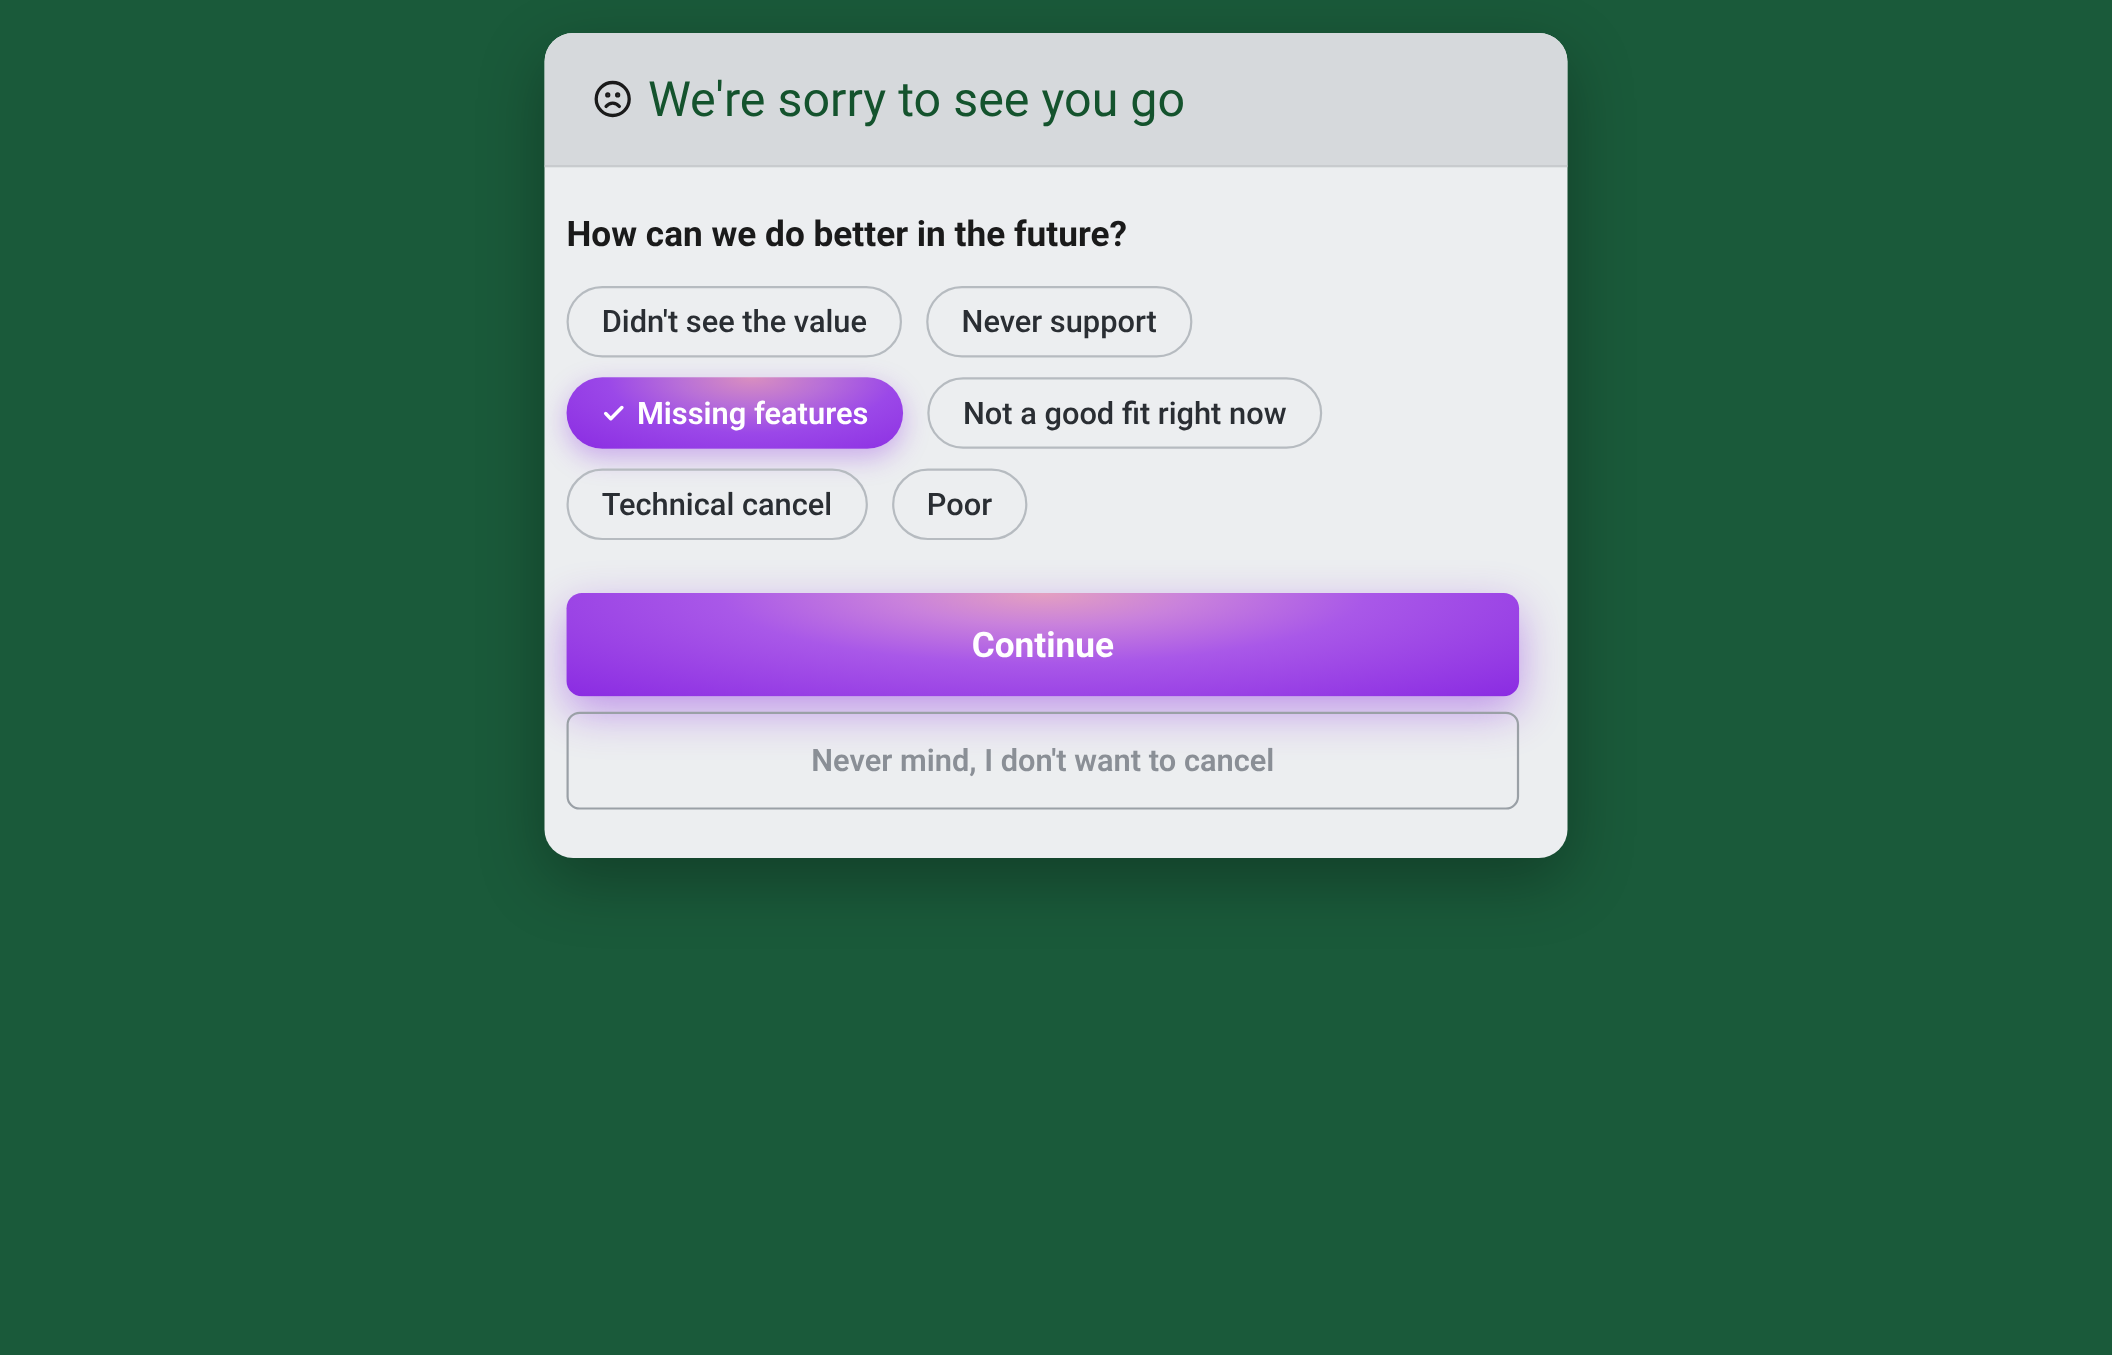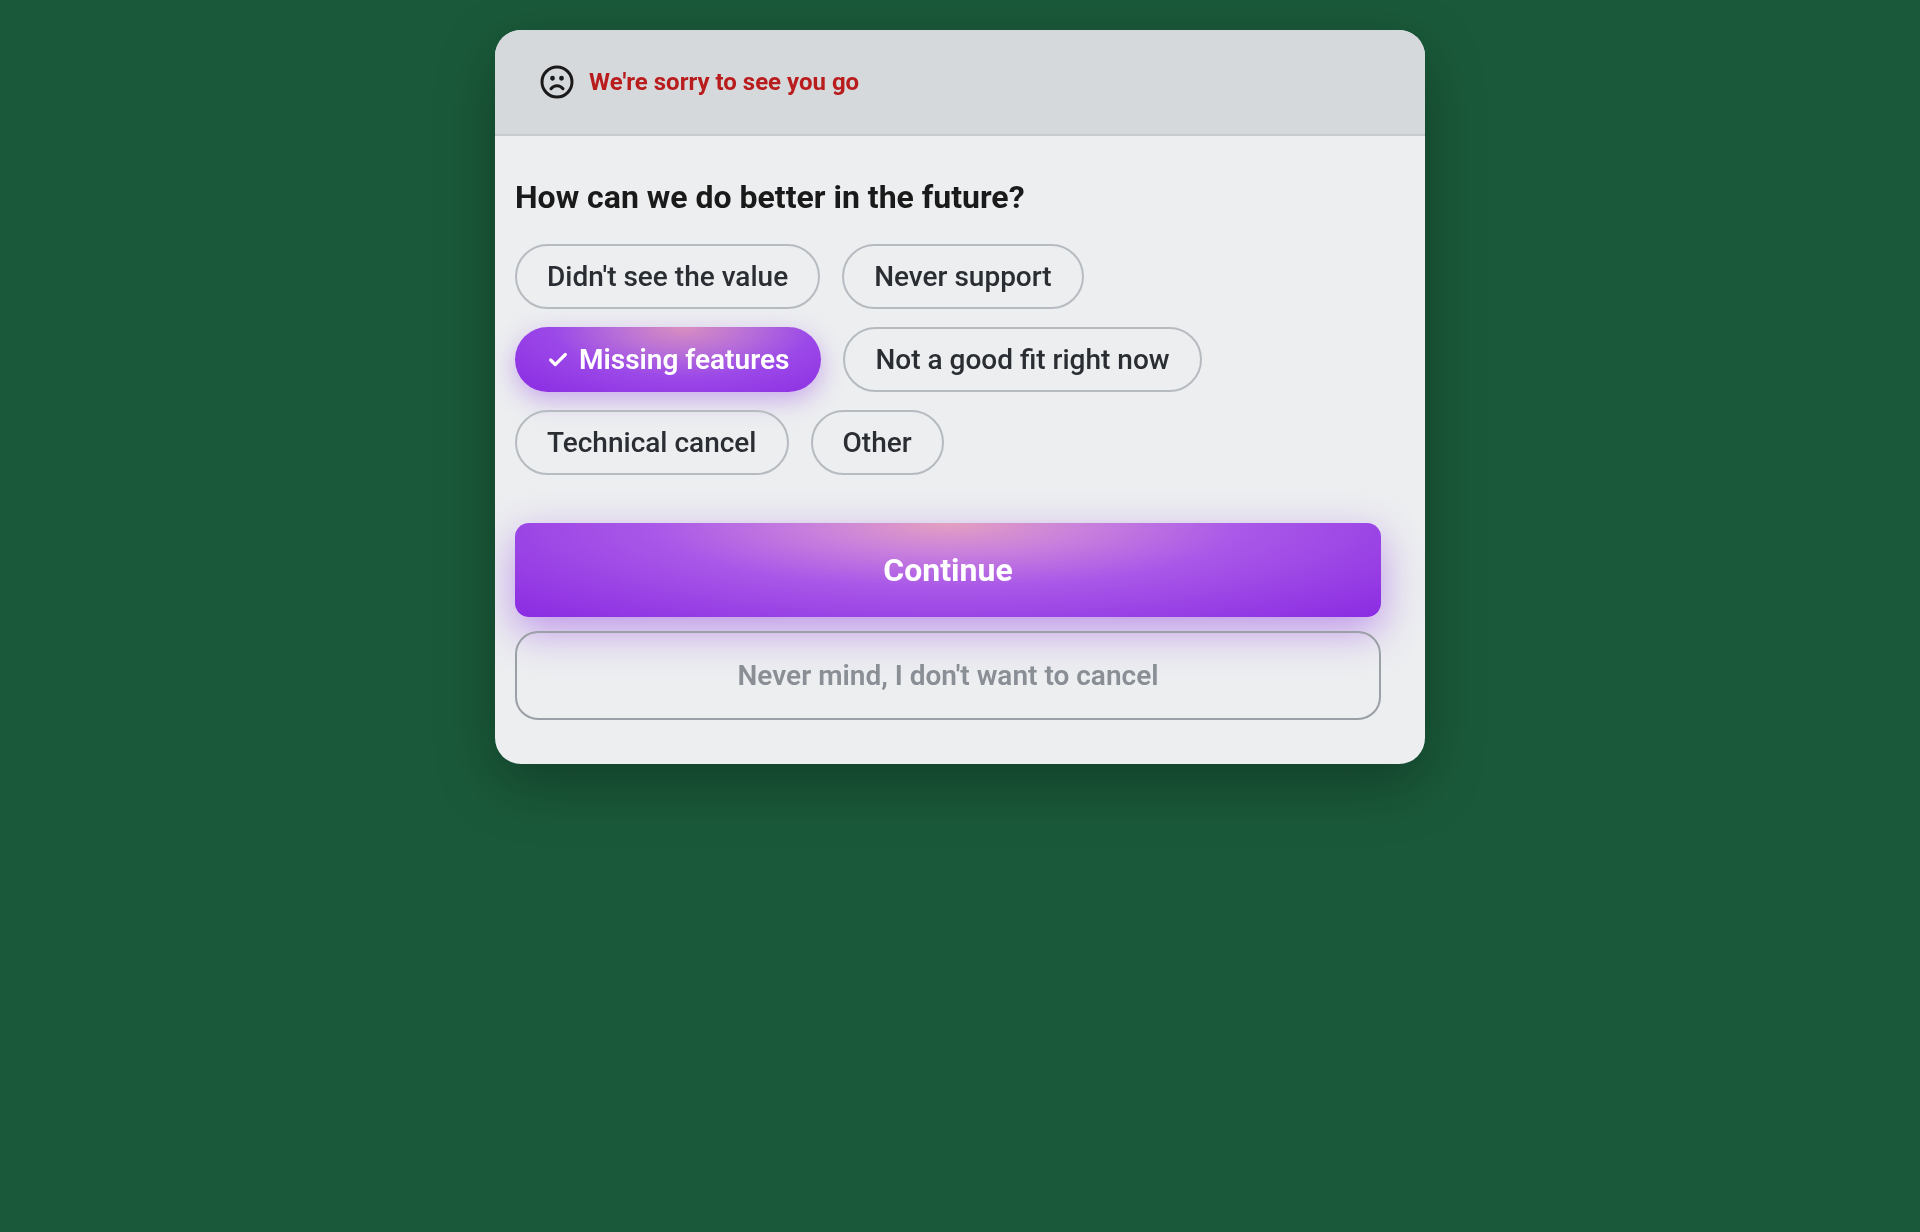--- a/index.html
+++ b/index.html
@@ -36,23 +36,23 @@
       border-bottom: 2px solid #c8cbce;
     }
 
     .dialog-header .icon svg {
       width: 36px;
       height: 36px;
       display: block;
     }
 
     .dialog-title {
-      font-size: 24px;
-      font-weight: 700;
-      color: #b91c1c;
+      font-size: 44px;
+      font-weight: 400;
+      color: #14532d;
     }
 
     .dialog-body {
       padding: 42px 44px 44px 20px;
     }
 
     .question {
       font-size: 32px;
       font-weight: 700;
       color: #1a1a1a;
@@ -108,21 +108,21 @@
       cursor: pointer;
       font-family: inherit;
       box-shadow: 0 14px 40px rgba(138, 43, 226, 0.45);
       margin-bottom: 14px;
     }
 
     .secondary-button {
       width: 100%;
       padding: 26px 20px;
       border: 2px solid #9aa0a6;
-      border-radius: 23px;
+      border-radius: 12px;
       background: transparent;
       color: #8a8f96;
       font-size: 28px;
       font-weight: 600;
       cursor: pointer;
       font-family: inherit;
       text-align: center;
     }
   </style>
 </head>
@@ -159,21 +159,21 @@
         </span>
         <span>Missing features</span>
       </button>
       <button class="chip">
         <span>Not a good fit right now</span>
       </button>
       <button class="chip">
         <span>Technical cancel</span>
       </button>
       <button class="chip">
-        <span>Other</span>
+        <span>Poor</span>
       </button>
     </div>
 
     <button class="primary-button">Continue</button>
 
     <button class="secondary-button">Never mind, I don't want to cancel</button>
   </div>
 </div>
 
 </body></html>

